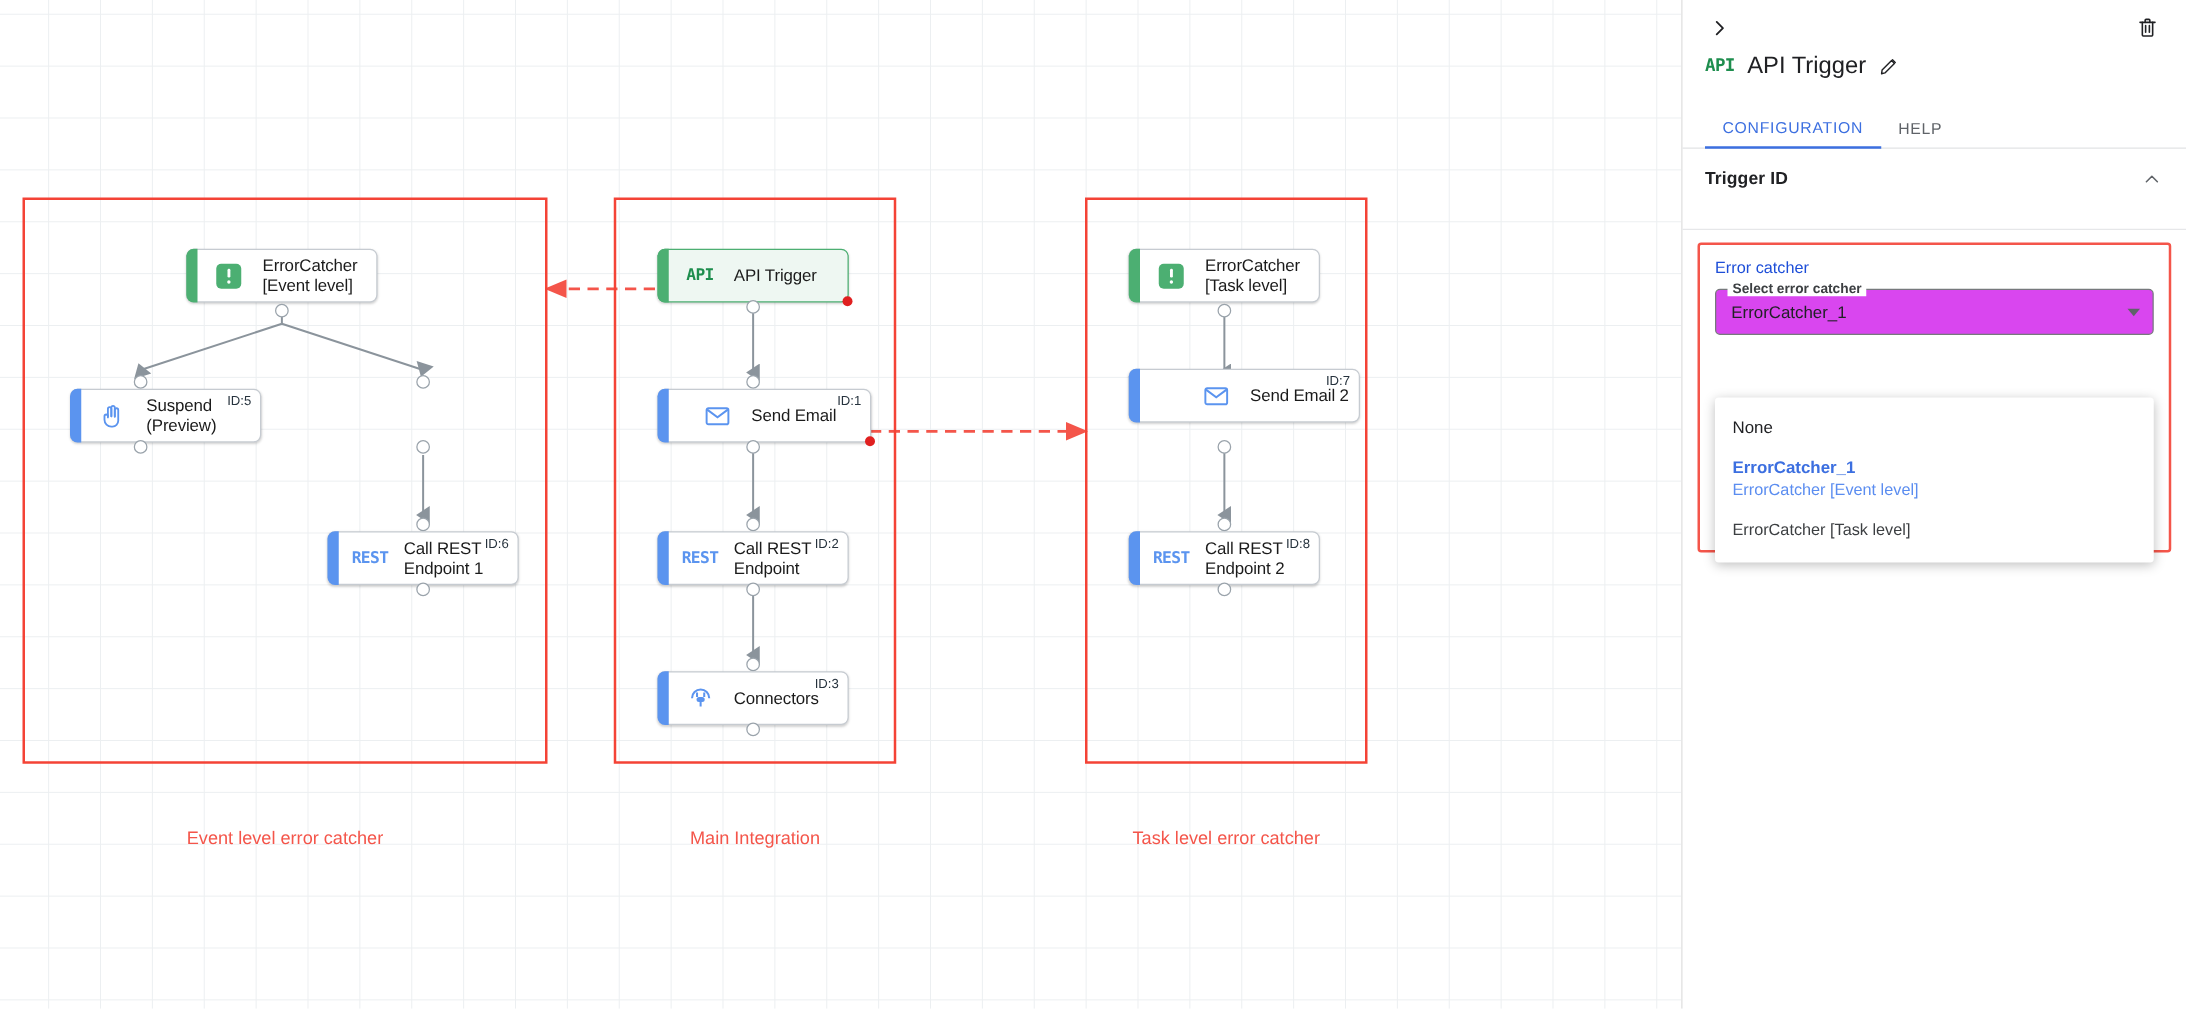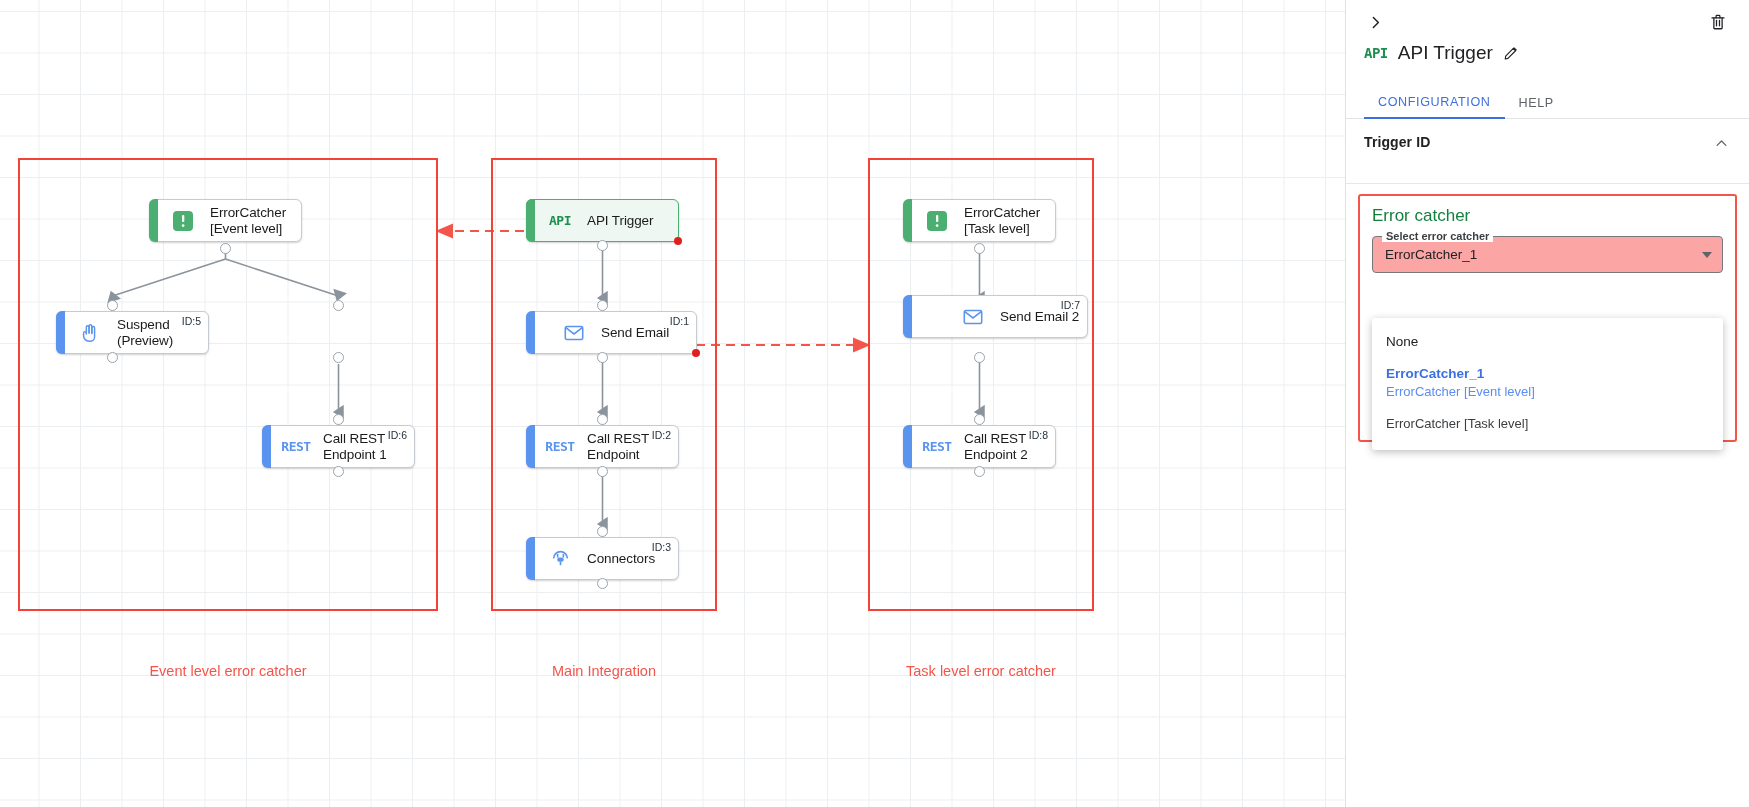--- a/index.html
+++ b/index.html
@@ -200,30 +200,30 @@
   
   .errbox {
     position: relative;
     margin: 10px 12px 0 12px;
     border: 2.5px solid #f4554a;
     border-radius: 3px;
     padding: 10px 12px 16px 12px;
     background: #fff;
     height: 248px;
   }
-  .errbox .ec-label { font-size: 17px; color: #15803d; margin-bottom: 10px; }
+  .errbox .ec-label { font-size: 13px; color: #1d4ed8; margin-bottom: 10px; }
   .select-outlined {
     position: relative;
     height: 37px;
     border: 1px solid #76797c;
     border-radius: 4px;
     display: flex; align-items: center;
     padding: 0 12px;
     cursor: pointer;
-    background: #fca5a5;
+    background: #d946ef;
   }
   .select-outlined .legend {
     position: absolute; top: -7px; left: 9px;
     background: #fff; padding: 0 4px;
     font-size: 11px; font-weight: bold; color: #3c3f42;
   }
   .select-outlined .selval { font-size: 13.5px; color: #202124; }
   .caret {
     position: absolute; right: 10px; top: 15px;
     width: 0; height: 0;

